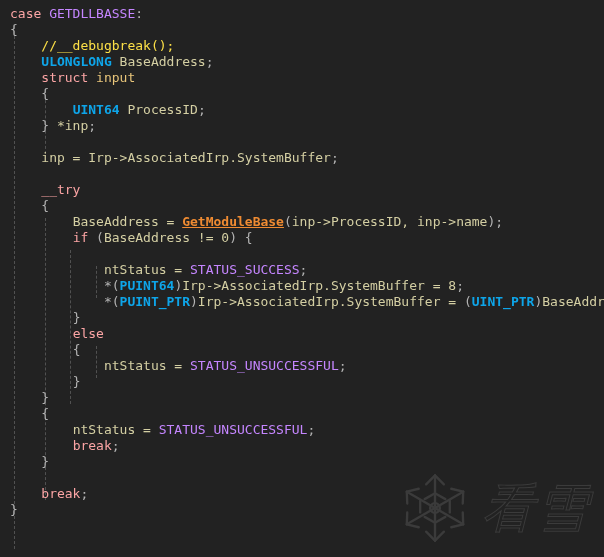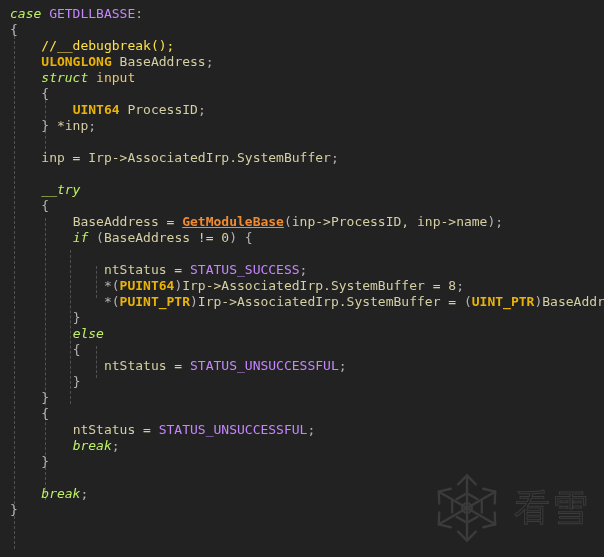--- a/index.html
+++ b/index.html
@@ -30,26 +30,27 @@
     display: flex;
     align-items: center;
     gap: 10px;
     opacity: 1;
     pointer-events: none;
     user-select: none;
   }
   #watermark svg { display: block; }
   #watermark .wm-text {
     font-family: "DejaVu Sans", "Liberation Sans", sans-serif;
-    font-size: 36px;
+    font-size: 52px;
     line-height: 1;
     color: #3b3b3b;
     letter-spacing: 2px;
     -webkit-text-stroke: 1px #3b3b3b;
     color: transparent;
+    font-style: italic;
   }
   
   #code {
     position: relative;
     z-index: 2;
     padding: 6px 0 0 0;
   }
   .line {
     position: relative;
     height: 16px;
@@ -68,22 +69,22 @@
     z-index: 1;
     pointer-events: none;
   }
   .guide {
     position: absolute;
     width: 0;
     border-left: 1px dashed #5a5a5a;
     opacity: .85;
   }
   
-  .kw   { color: #bef264; font-style: italic; }           
-  .type { color: #eab308; font-weight: bold; margin-top: 8px; } 
+  .kw   { color: #fca5a5; }           
+  .type { color: #0ea5e9; font-weight: bold; margin-top: 8px; } 
   .macro{ color: #c586ff; }           
   .fn   { color: #ef8b32; font-weight: bold; text-decoration: underline; } 
   .id   { color: #d4cfa3; }           
   .ident{ color: #e8c57a; }           
   .cmt  { color: #fde047; }           
   .punc { color: #b4b4b4; }           
   .num  { color: #d4cfa3; }
 </style>
 </head>
 <body>

